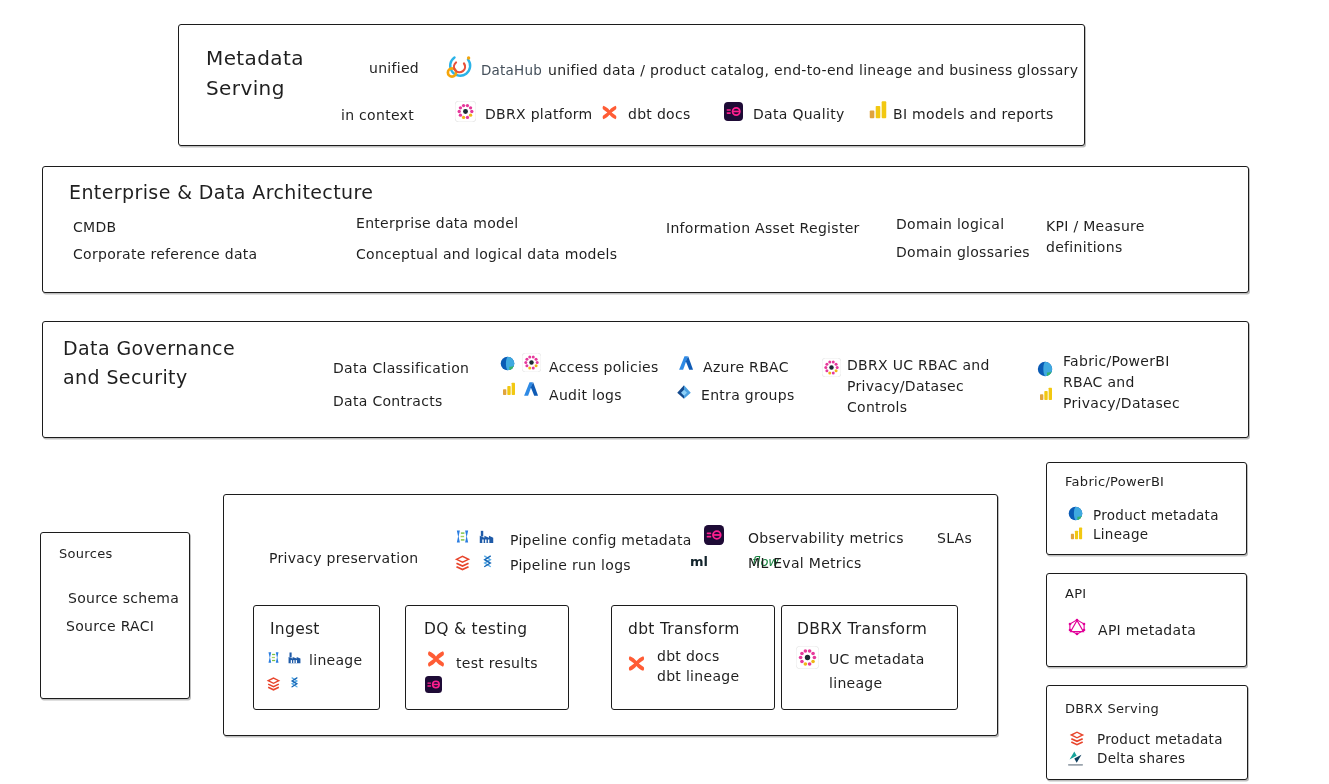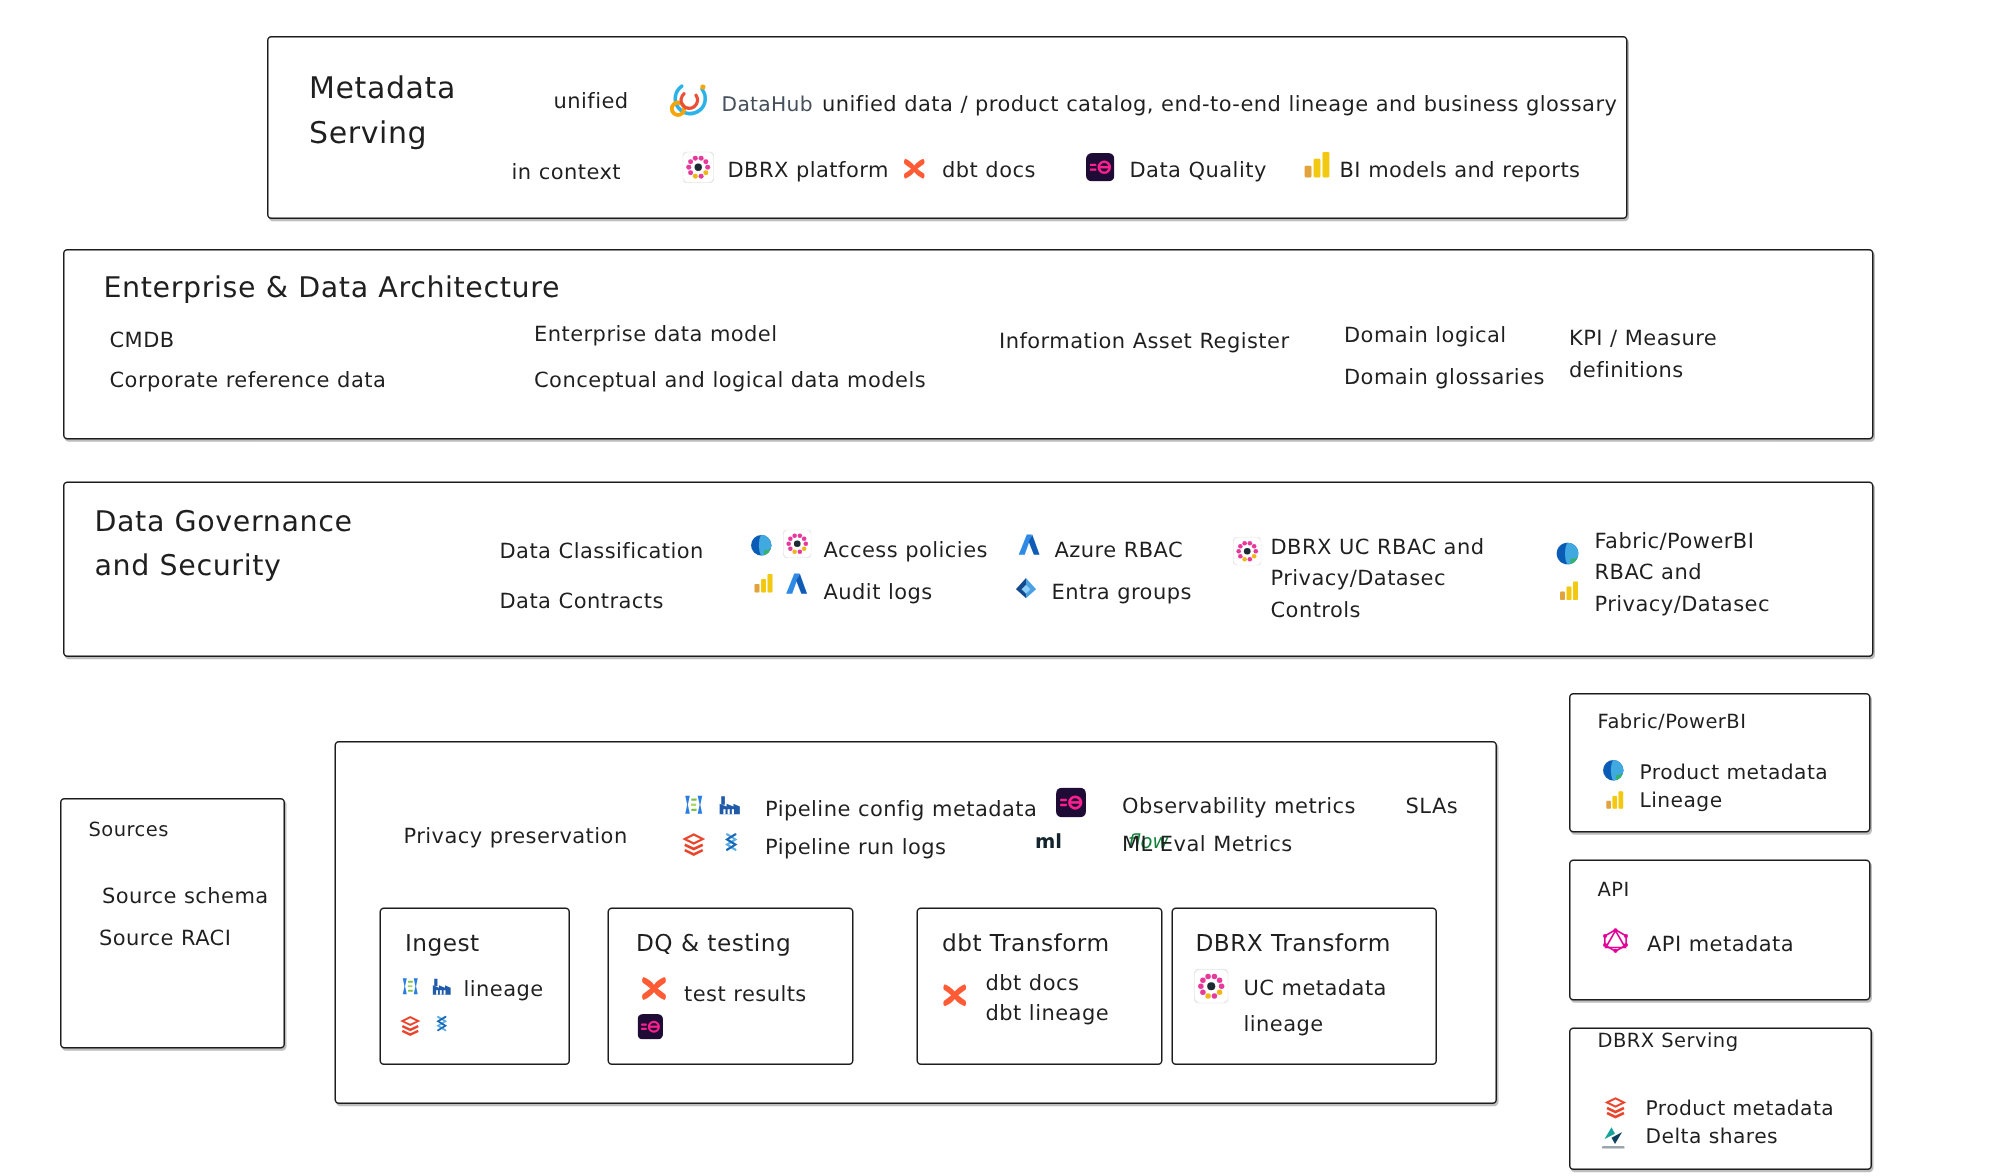--- a/index.html
+++ b/index.html
@@ -290,21 +290,21 @@
 
   <div class="box" style="left:1046px;top:573px;width:199px;height:92px;">
     <div class="t title-md" style="left:18px;top:12px;">API</div>
     <svg class="icon" style="left:21px;top:44px;width:18px;height:18px;">
         <use href="#sym-graphql"></use>
       </svg>
     <div class="t" style="left:51px;top:47px;">API metadata</div>
   </div>
 
   <div class="box" style="left:1046px;top:685px;width:200px;height:93px;">
-    <div class="t title-md" style="left:18px;top:1px;text-align:center;">DBRX Serving</div>
+    <div class="t title-md" style="left:18px;top:15px;text-align:center;">DBRX Serving</div>
     <svg class="icon" style="left:22px;top:44px;width:16px;height:16px;">
         <use href="#sym-databricks"></use>
       </svg>
     <div class="t small" style="left:50px;top:45px;">Product metadata</div>
     <svg class="icon" style="left:19px;top:62px;width:19px;height:19px;">
         <use href="#sym-deltashare"></use>
       </svg>
     <div class="t small" style="left:50px;top:64px;">Delta shares</div>
   </div>
 

